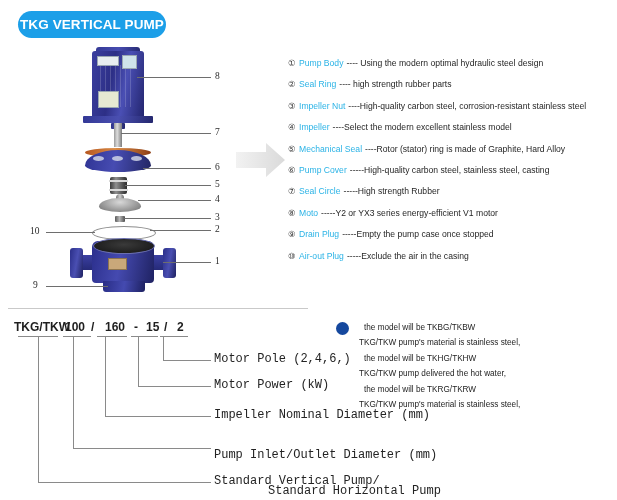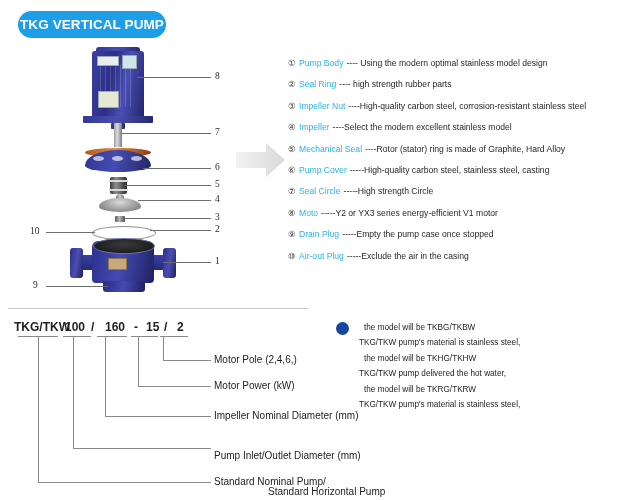--- a/index.html
+++ b/index.html
@@ -146,22 +146,22 @@
   
   .model{position:absolute;left:0;top:316px;width:320px;height:180px;}
   .code-txt{
     position:absolute;font-size:12px;font-weight:bold;color:#1f1f1f;
     font-family:"Liberation Sans", sans-serif;white-space:nowrap;
   }
   .ul{position:absolute;height:1px;background:#8a8a8a;}
   .stem{position:absolute;width:1px;background:#8a8a8a;}
   .horiz{position:absolute;height:1px;background:#8a8a8a;}
   .mlabel{
-    position:absolute;font-size:10px;color:#232323;
-    font-family:Liberation Sans, sans-serif;white-space:nowrap;line-height:9.5px;
+    position:absolute;font-size:12px;color:#232323;
+    font-family:Liberation Mono, monospace;white-space:nowrap;line-height:9.5px;
   }
   
   .notes{position:absolute;left:336px;top:320px;width:278px;}
   .bullet{
     position:absolute;left:0px;top:2px;width:13px;height:13px;border-radius:50%;
     background:#15489E;
   }
   .note-line{
     font-size:8.2px;line-height:15.4px;color:#232323;white-space:nowrap;
     padding-left:23px;
@@ -259,21 +259,21 @@
       <stop offset="100%" stop-color="#DADADA"></stop>
     </linearGradient>
   </defs>
   <path d="M0,12 L30,12 L30,3 L49,20 L30,37 L30,28 L0,28 Z" fill="url(#ag)"></path>
 </svg>
 
 <div class="legend">
   <div class="legend-row">
     <span class="circnum">①</span>
     <span class="part">Pump Body</span>
-    <span class="desc">---- Using the modern optimal stainless model design</span>
+    <span class="desc">---- Using the modern optimal hydraulic steel design</span>
   </div>
   <div class="legend-row">
     <span class="circnum">②</span>
     <span class="part">Seal Ring</span>
     <span class="desc">---- high strength rubber parts</span>
   </div>
   <div class="legend-row">
     <span class="circnum">③</span>
     <span class="part">Impeller Nut</span>
     <span class="desc">----High-quality carbon steel, corrosion-resistant stainless steel</span>
@@ -289,21 +289,21 @@
     <span class="desc">----Rotor (stator) ring is made of Graphite, Hard Alloy</span>
   </div>
   <div class="legend-row">
     <span class="circnum">⑥</span>
     <span class="part">Pump Cover</span>
     <span class="desc">-----High-quality carbon steel, stainless steel, casting</span>
   </div>
   <div class="legend-row">
     <span class="circnum">⑦</span>
     <span class="part">Seal Circle</span>
-    <span class="desc">-----High strength Circle</span>
+    <span class="desc">-----High strength Rubber</span>
   </div>
   <div class="legend-row">
     <span class="circnum">⑧</span>
     <span class="part">Moto</span>
     <span class="desc">-----Y2 or YX3 series energy-efficient V1 motor</span>
   </div>
   <div class="legend-row">
     <span class="circnum">⑨</span>
     <span class="part">Drain Plug</span>
     <span class="desc">-----Empty the pump case once stopped</span>
@@ -343,21 +343,21 @@
   <div class="horiz" style="left:163px;top:44px;width:48px;"></div>
   <div class="horiz" style="left:138px;top:70px;width:73px;"></div>
   <div class="horiz" style="left:105px;top:100px;width:106px;"></div>
   <div class="horiz" style="left:73px;top:132px;width:138px;"></div>
   <div class="horiz" style="left:38px;top:166px;width:173px;"></div>
 
   <div class="mlabel" style="left:214px;top:39px;">Motor Pole (2,4,6,)</div>
   <div class="mlabel" style="left:214px;top:65px;">Motor Power  (kW)</div>
   <div class="mlabel" style="left:214px;top:95px;">Impeller Nominal Diameter (mm)</div>
   <div class="mlabel" style="left:214px;top:127px;margin-top:8px;">Pump Inlet/Outlet Diameter (mm)</div>
-  <div class="mlabel" style="left:214px;top:161px;">Standard Nominal  Pump/</div>
+  <div class="mlabel" style="left:214px;top:161px;">Standard Vertical  Pump/</div>
   <div class="mlabel" style="left:224px;top:171px;padding-left:44px;">Standard  Horizontal Pump</div>
 </div>
 
 <div class="notes">
   <div class="bullet"></div>
   <div class="note-line ind">the model will be TKBG/TKBW</div>
   <div class="note-line">TKG/TKW pump's material is stainless steel,</div>
   <div class="note-line ind">the model will be TKHG/TKHW</div>
   <div class="note-line">TKG/TKW pump delivered the hot water,</div>
   <div class="note-line ind">the model will be TKRG/TKRW</div>

